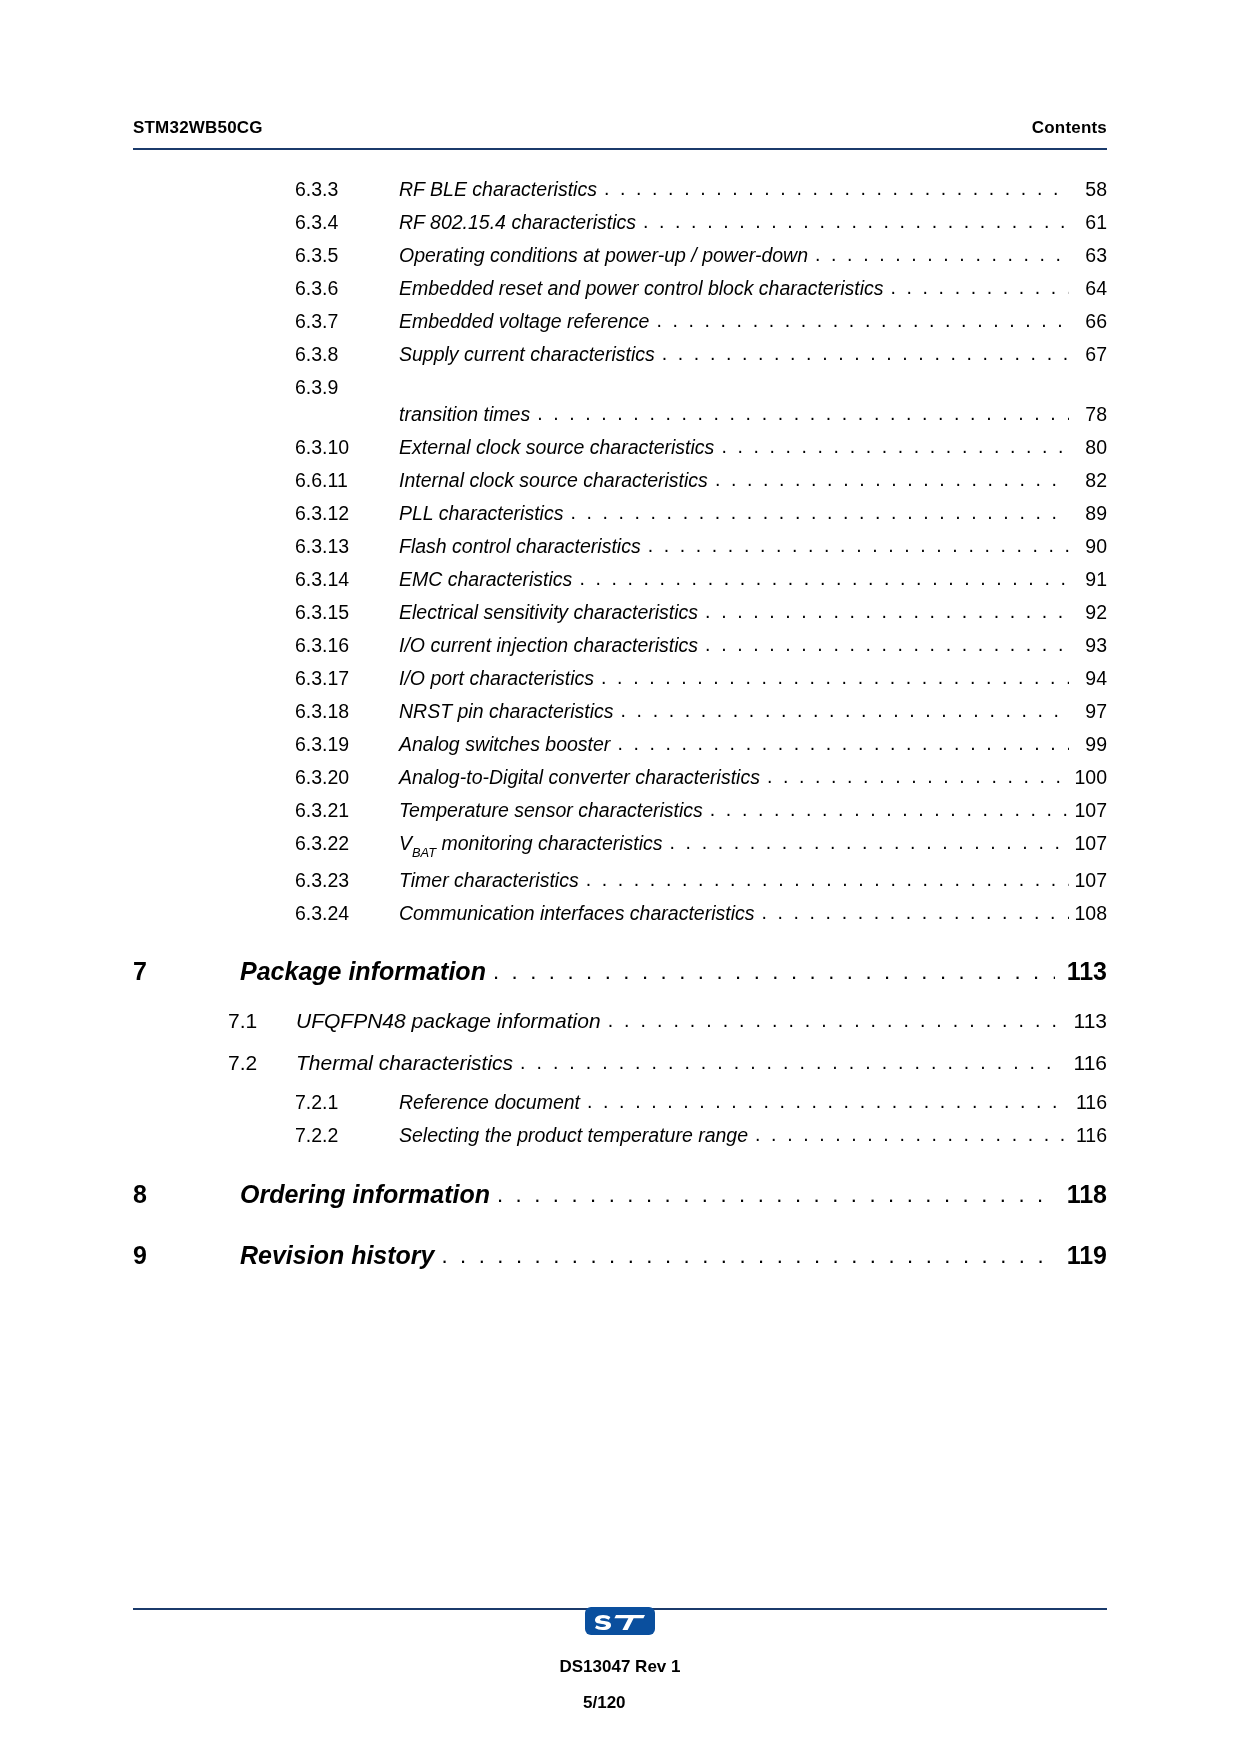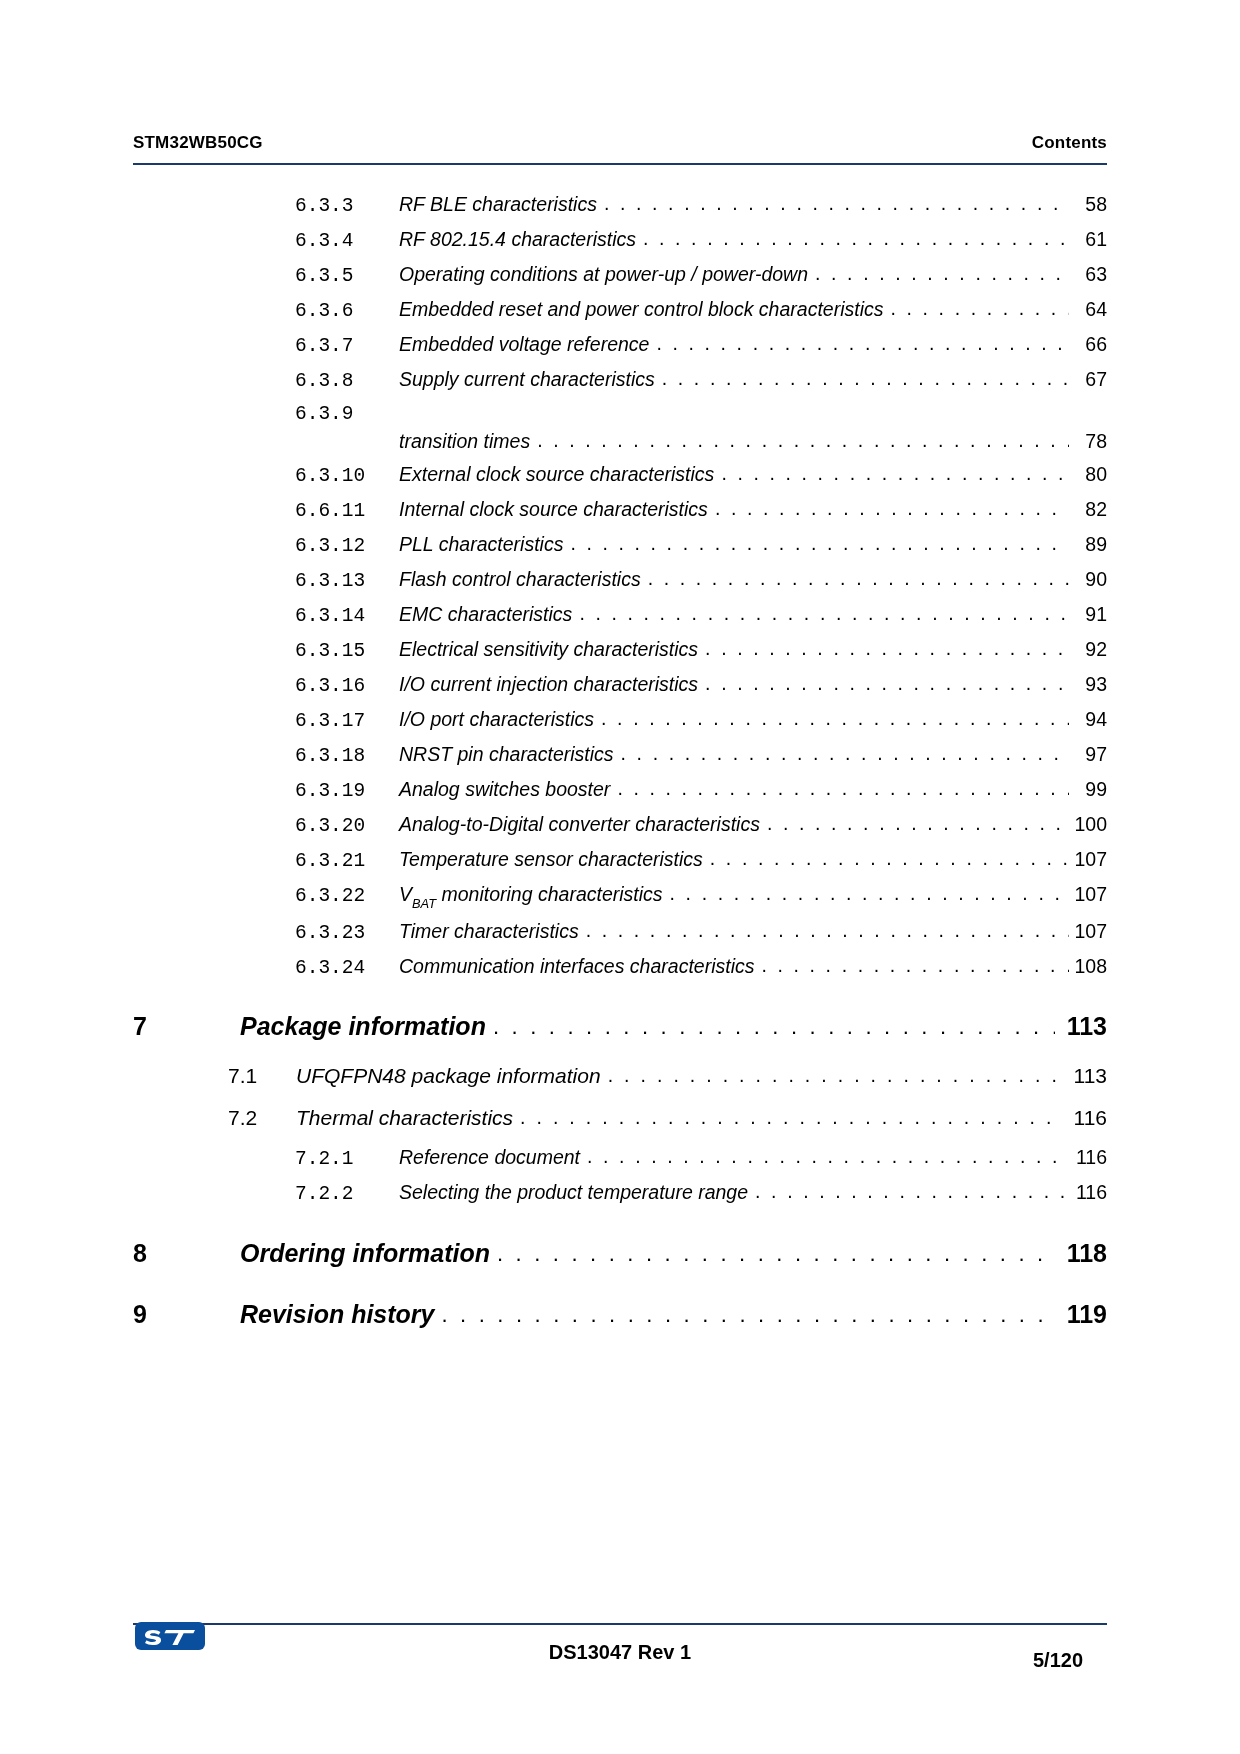--- a/index.html
+++ b/index.html
@@ -9,21 +9,21 @@
   }
   body {
     width: 1240px;
     height: 1754px;
     font-family: "Liberation Sans", sans-serif;
     color: #000000;
     position: relative;
   }
   .page {
     position: absolute;
-    left: 0; top: 15px;
+    left: 0; top: 0;
     width: 1240px;
     height: 1602px;
     box-sizing: border-box;
   }
   
   .header {
     position: absolute;
     left: 133px;
     top: 118px;
     width: 974px;
@@ -78,21 +78,21 @@
     top: -1px;
   }
   .row .page-no {
     flex: 0 0 auto;
     white-space: nowrap;
     text-align: right;
     min-width: 34px;
   }
 
   
-  .lvl3 .num { width: 104px; margin-left: 162px; font-family: Liberation Mono, monospace; }
+  .lvl3 .num { width: 104px; margin-left: 162px; }
   .lvl3 .title { }
   .lvl3 { font-size: 19.5px; }
 
   
   .row.wrap {
     display: block;
     margin-bottom: 13.5px;
   }
   .row.wrap .line1 {
     display: flex;
@@ -142,22 +142,23 @@
     height: 2px;
     background: #1b3a6b;
   }
   .footer {
     position: absolute;
     left: 133px;
     top: 1617px;
     width: 974px;
     display: flex;
     align-items: center;
-    font-size: 20px;
+    font-size: 17px;
     font-weight: bold;
+    flex-direction: column;
   }
   .footer .logo {
     width: 74px;
     height: 40px;
     display: flex;
     align-items: center;
     position: relative;
     top: -16px;
   }
   .footer .center {

